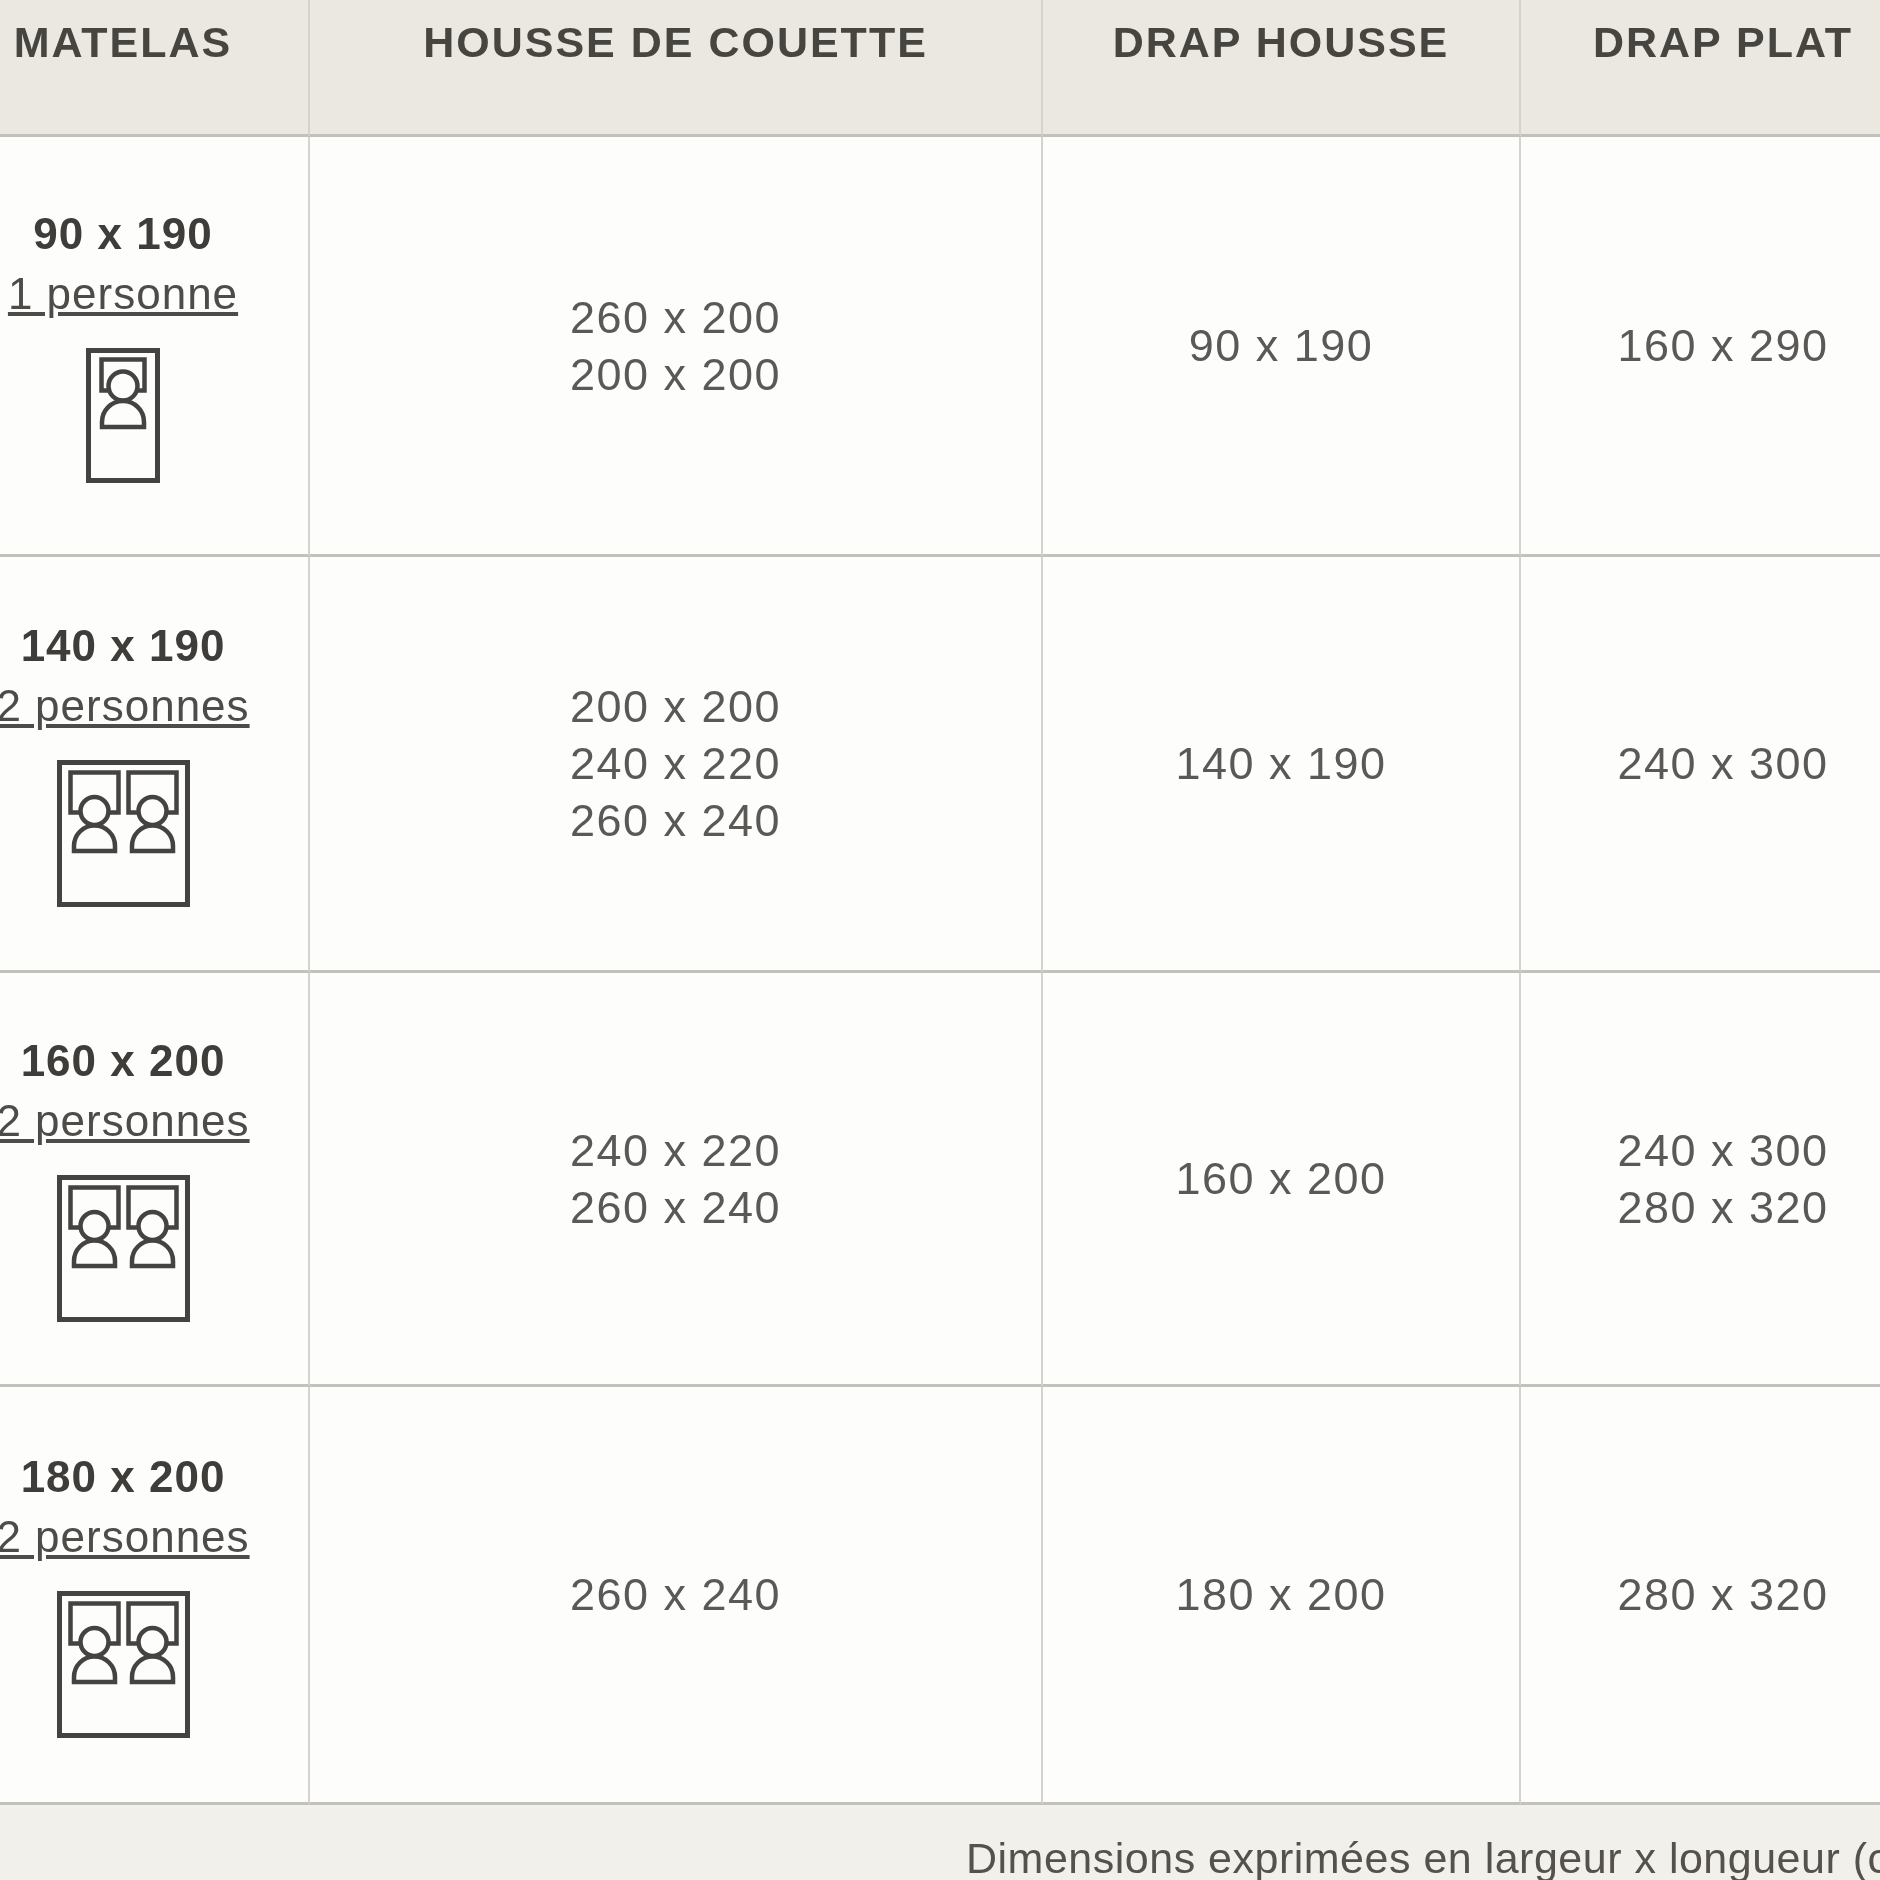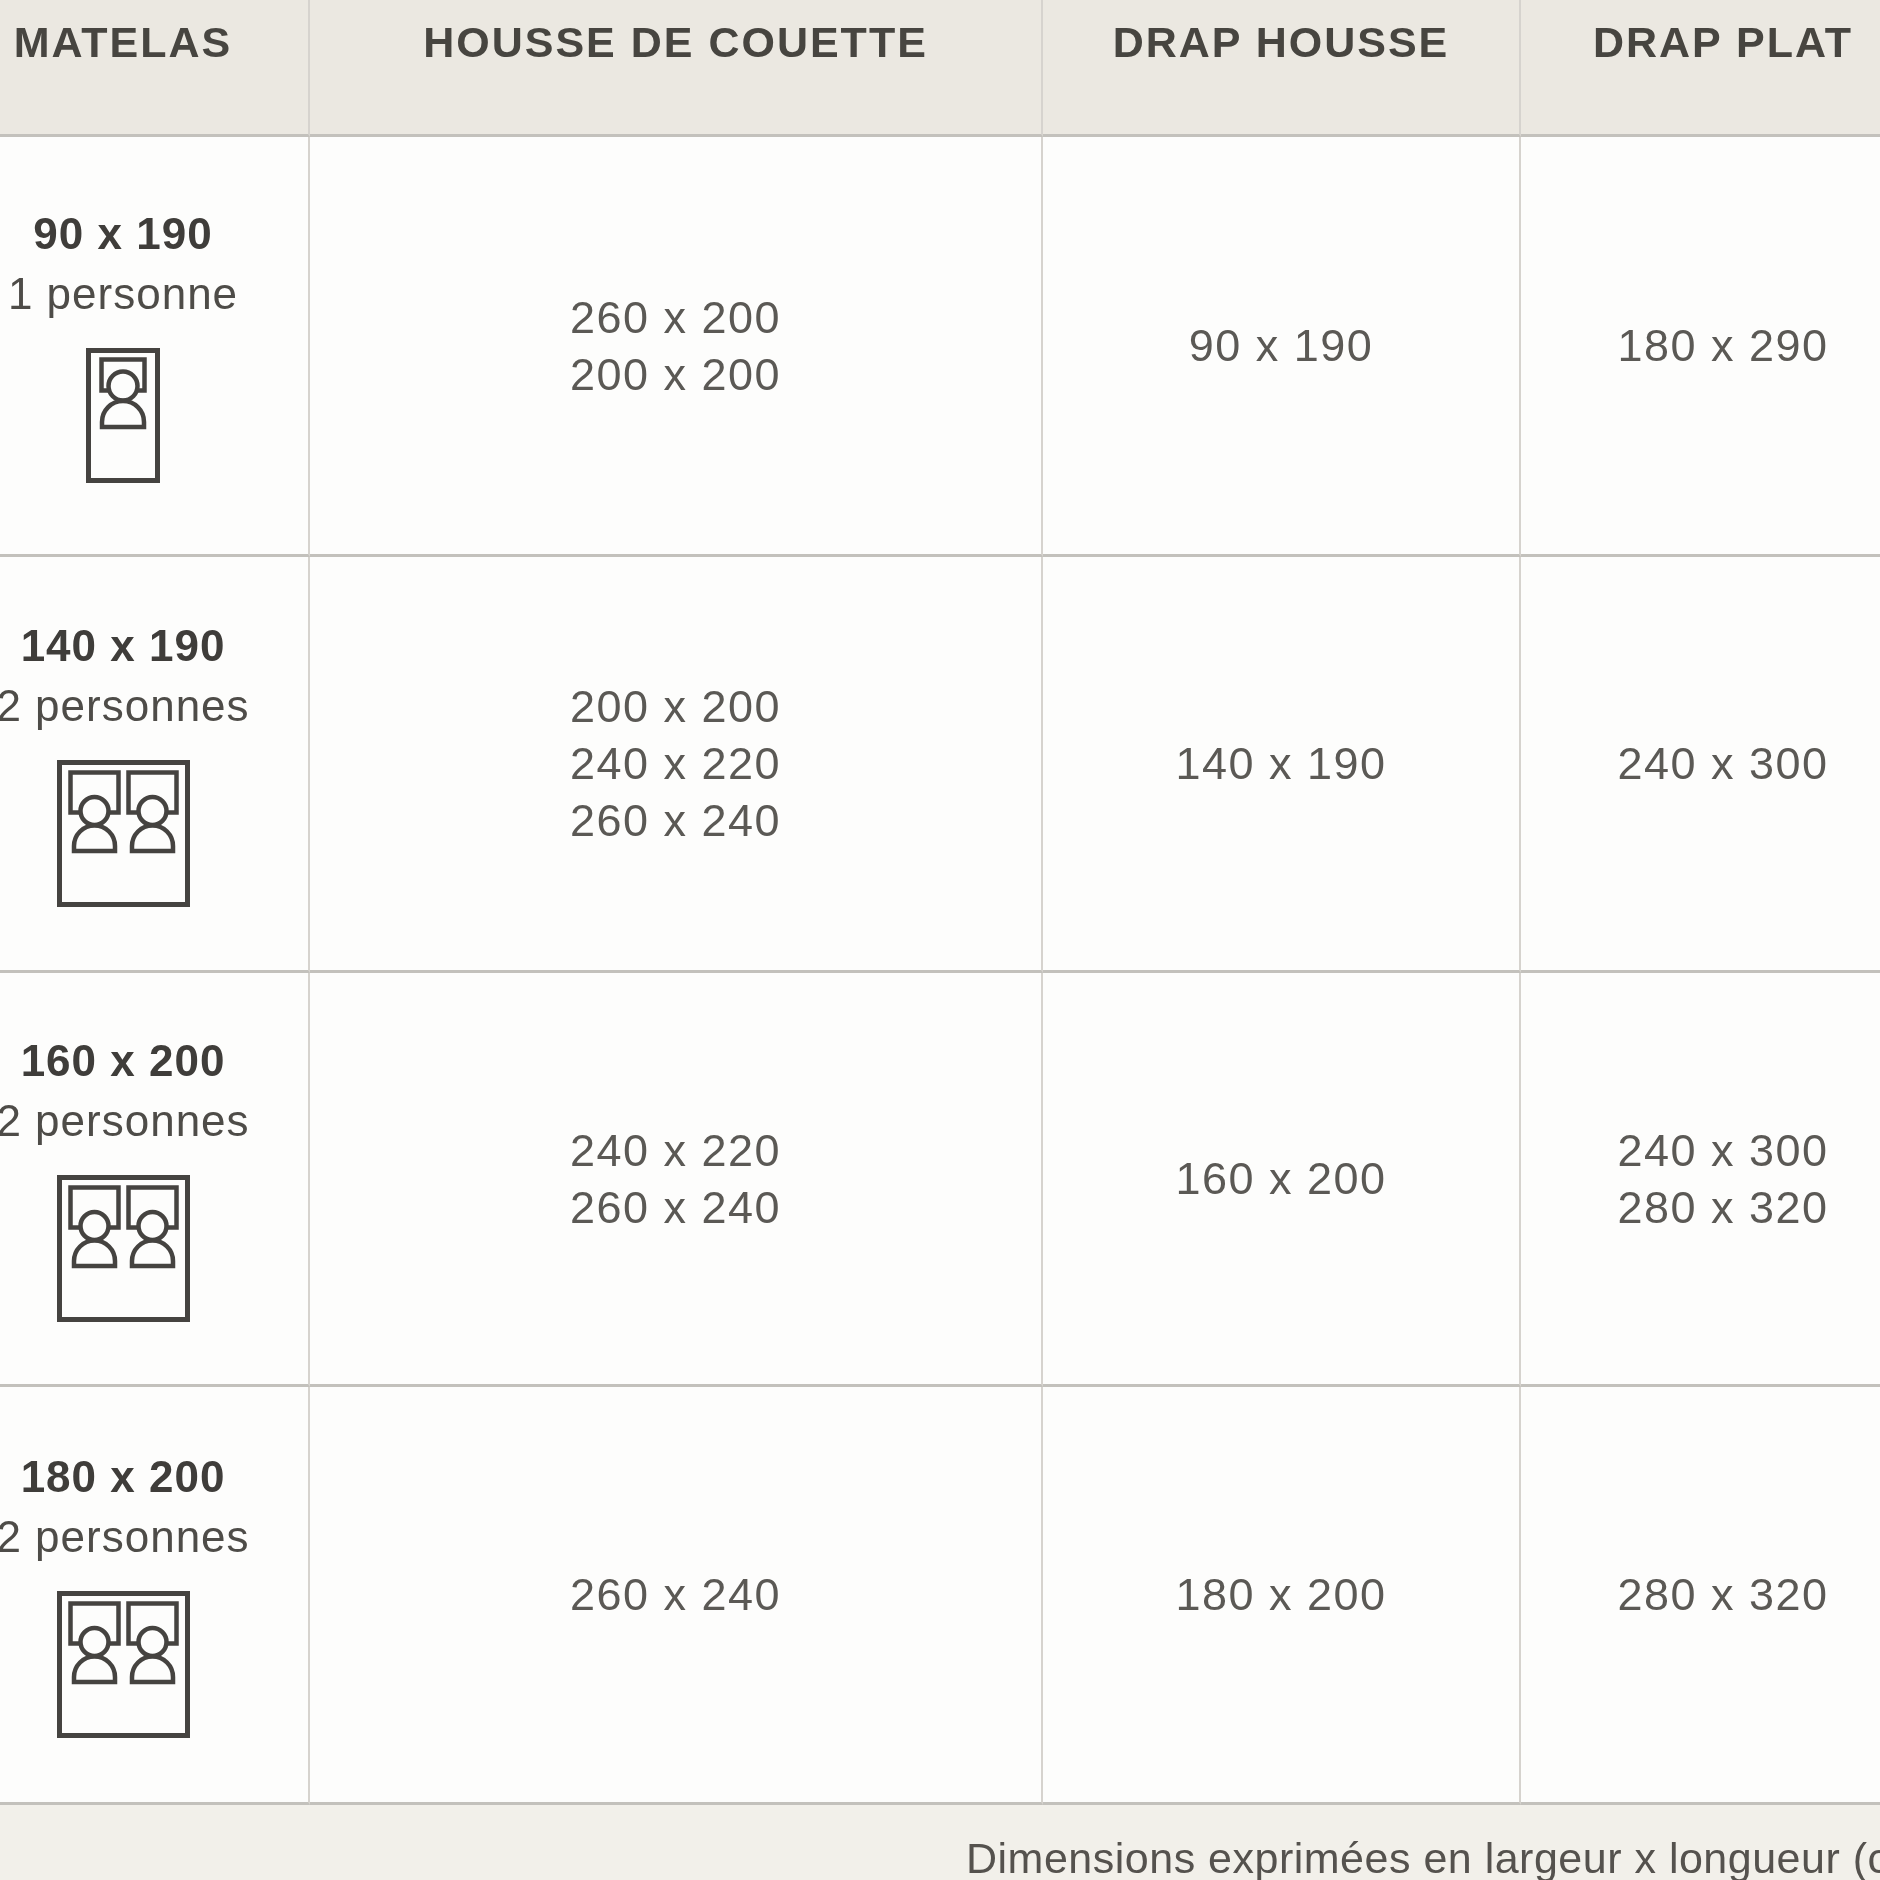--- a/index.html
+++ b/index.html
@@ -48,20 +48,21 @@
     color: var(--label-text, #3f3d3a);
     line-height: 52px;
   }
   .m-persons {
     font-size: 44px;
     letter-spacing: 1px;
     color: var(--persons-text, #4e4c48);
     line-height: 52px;
     margin-top: 8px;
     white-space: nowrap;
+    text-decoration: underline;
   }
   .icon-slot { margin-top: 28px; line-height: 0; }
   .icon-slot svg { display: block; }
 
   .col-values {
     font-size: 45px;
     letter-spacing: 1.5px;
     color: var(--value-text, #5b5955);
   }
   .size-line { line-height: 57px; white-space: nowrap; }
@@ -97,21 +98,21 @@
 </div>
   </div>
   <div class="cell has-right col-values">
       <div class="size-line">260 x 200</div>
       <div class="size-line">200 x 200</div>
     </div>
   <div class="cell has-right col-values">
       <div class="size-line">90 x 190</div>
     </div>
   <div class="cell col-values">
-      <div class="size-line">180 x 290</div>
+      <div class="size-line">160 x 290</div>
     </div>
 
   <div class="cell has-right col-matelas">
     <div class="m-size">140 x 190</div>
     <div class="m-persons">2 personnes</div>
     <div class="icon-slot">
   <svg width="133" height="147" viewBox="0 0 133 147" fill="none">
     <rect x="2.5" y="2.5" width="128" height="142" stroke="#454340" stroke-width="5"></rect>
     <g transform="translate(11,10)">
       <rect x="2.5" y="2.5" width="48" height="40" stroke="#454340" stroke-width="4.5"></rect>

